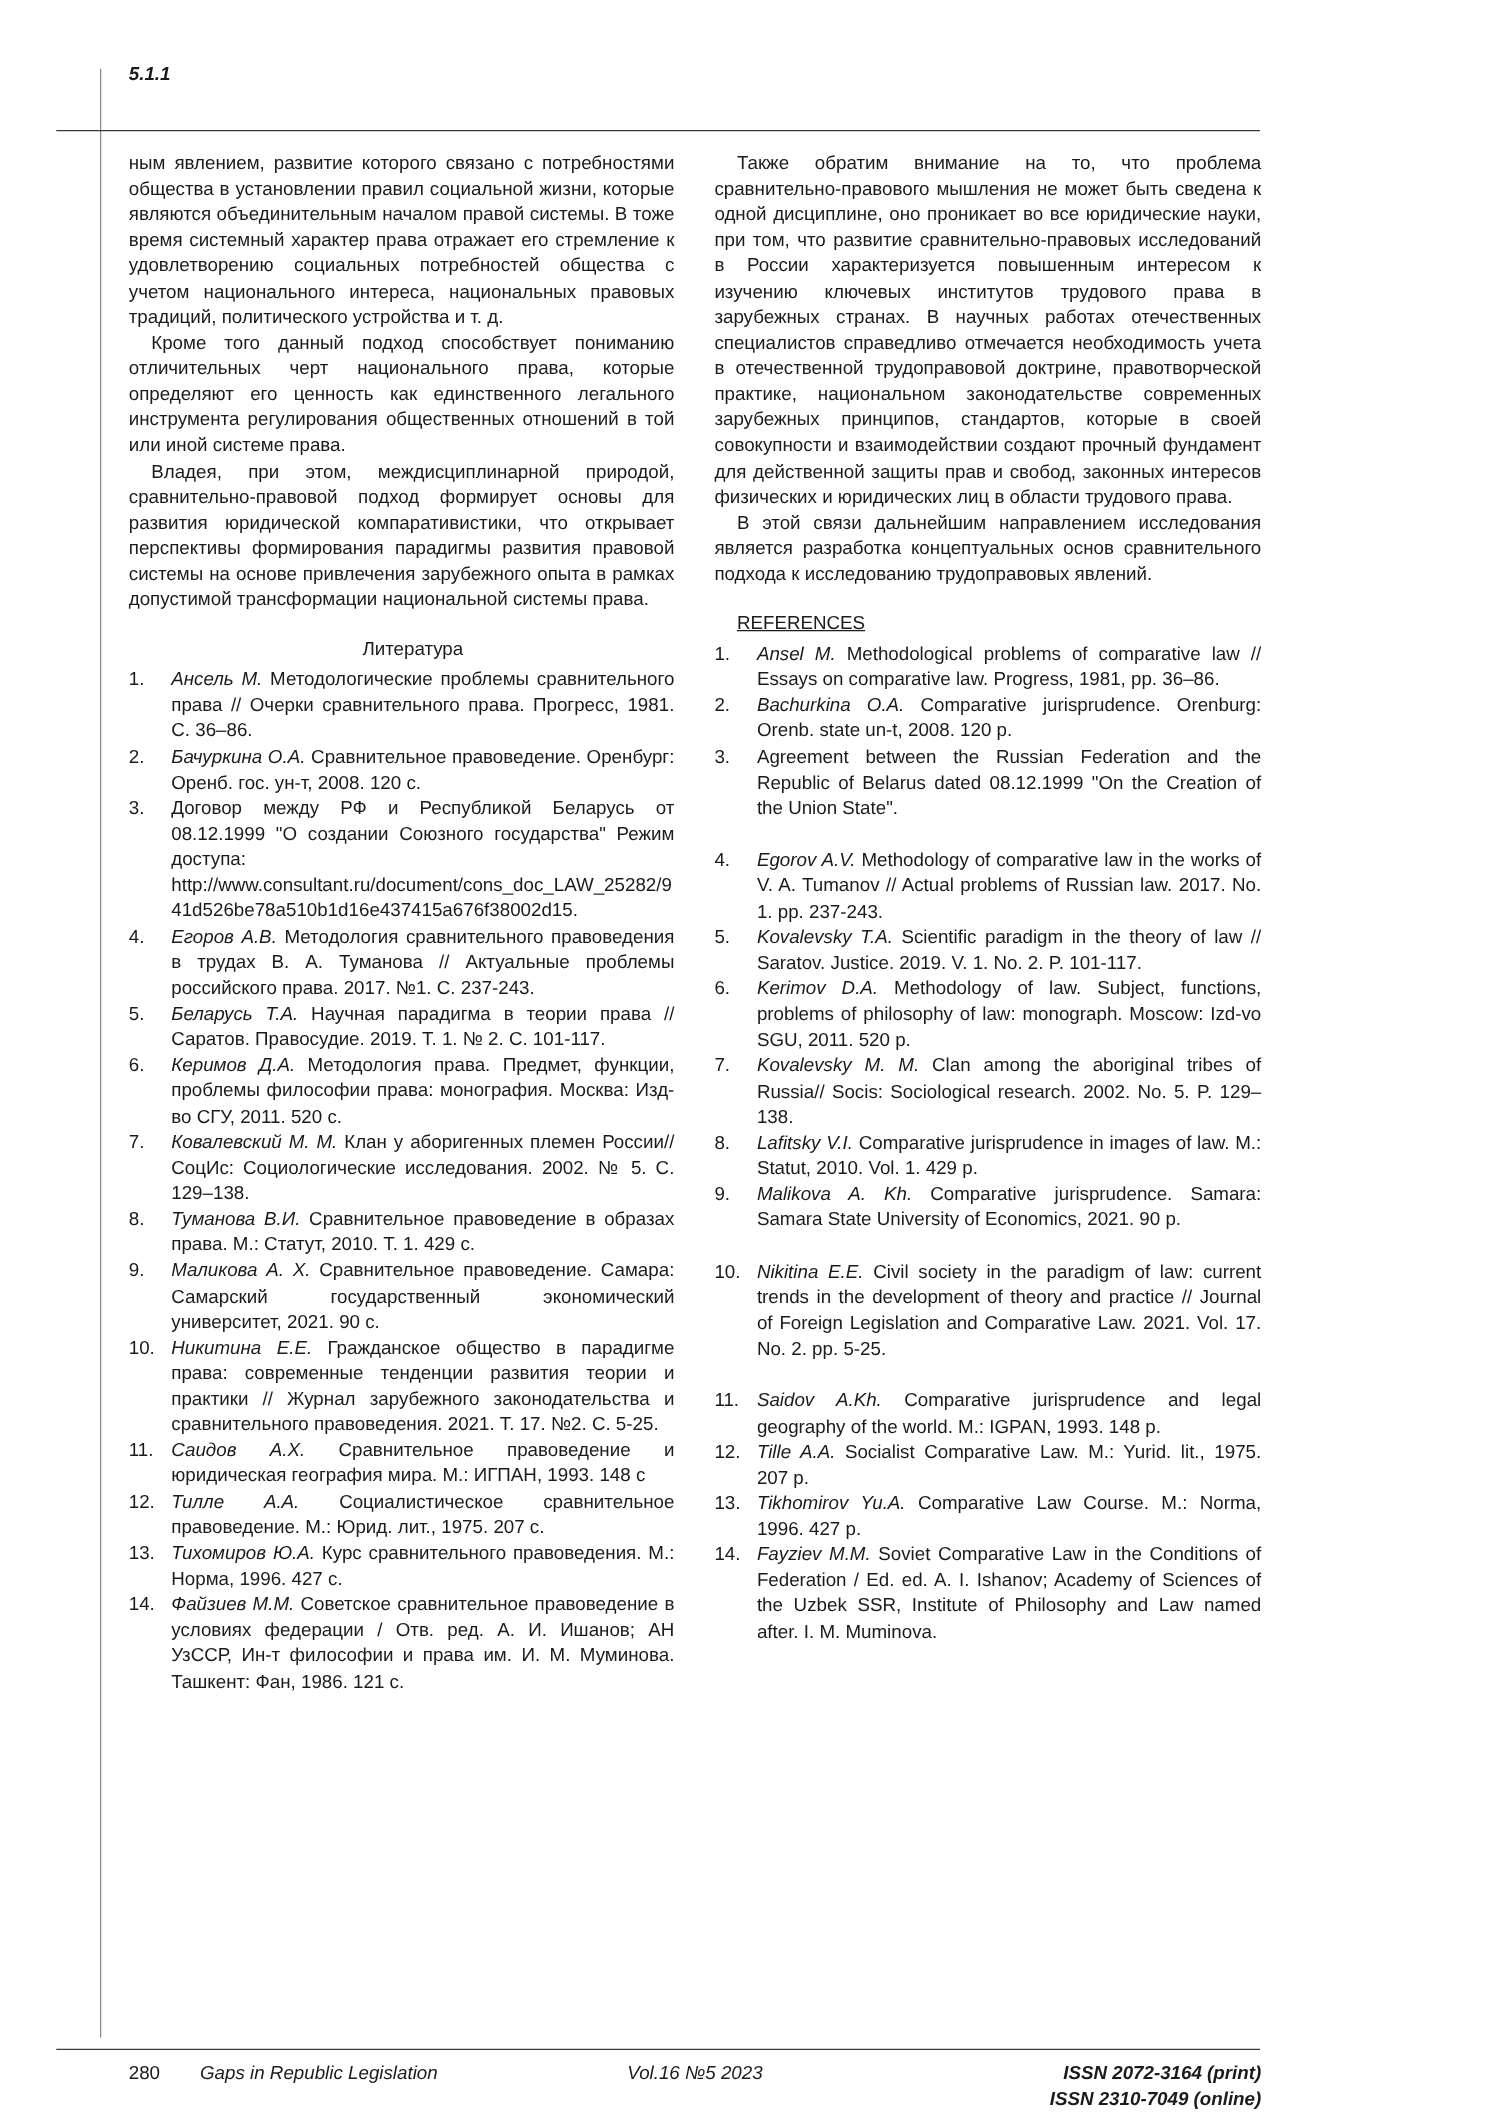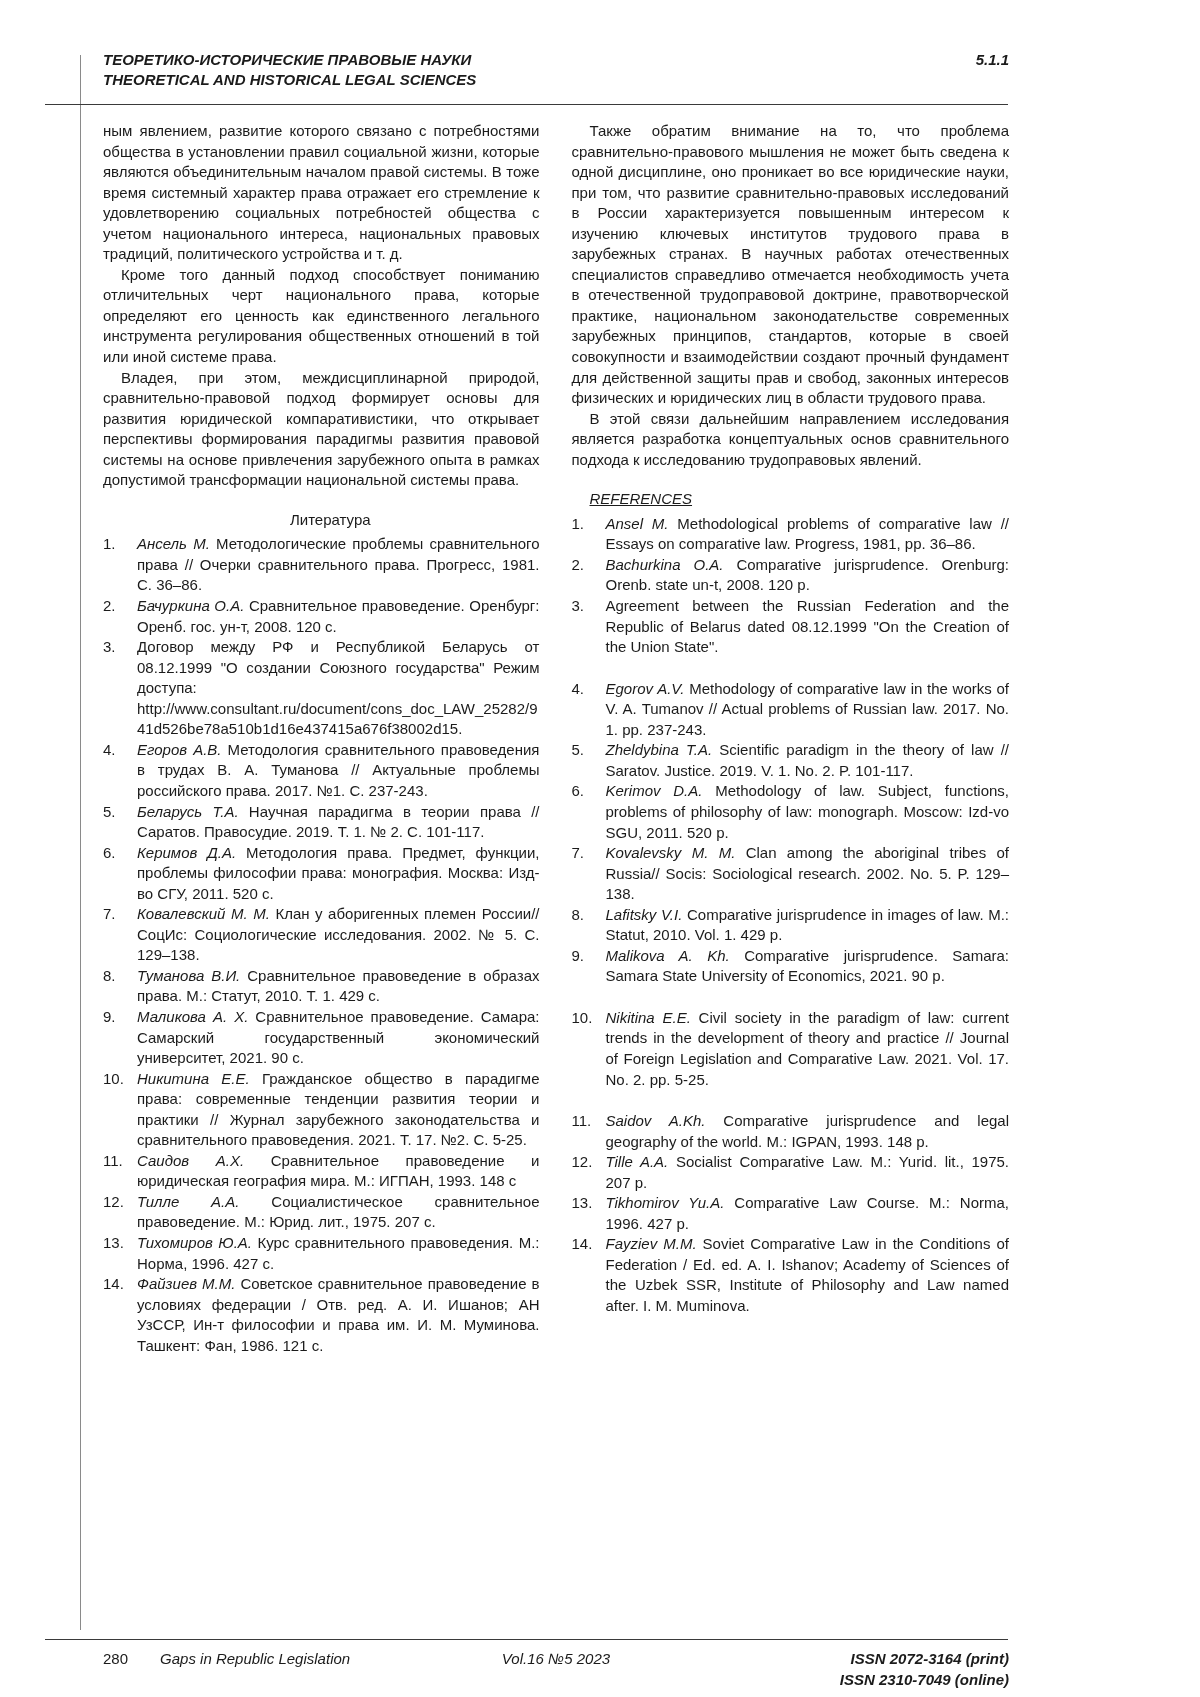--- a/index.html
+++ b/index.html
@@ -70,21 +70,20 @@
     text-indent: 18px;
   }
   p.para.noindent { text-indent: 0; }
   .lit-heading {
     margin: 19px 0 4px 0;
     text-indent: 18px;
     text-align: center;
   }
   .refs-heading {
     margin: 19px 0 4px 18px;
-    font-style: italic;
     text-decoration: underline;
     text-align: left;
     width: max-content;
   }
   .refs { margin-top: 2px; }
   .ref { display: flex; }
   .ref.gap { margin-top: 21px; }
   .ref-num {
     flex: none;
     width: 34px;
@@ -134,24 +133,20 @@
   }
 </style>
 </head>
 <body>
 
 <div class="page">
 
   <div class="vline"></div>
 
   <div class="header">
-    <div class="header-titles">
-      <div>ТЕОРЕТИКО-ИСТОРИЧЕСКИЕ ПРАВОВЫЕ НАУКИ</div>
-      <div>THEORETICAL AND HISTORICAL LEGAL SCIENCES</div>
-    </div>
     <div>5.1.1</div>
   </div>
   <div class="header-rule"></div>
 
   <div class="content">
 
     <div class="col col-left">
       <p class="para noindent">ным явлением, развитие которого связано с потребностями общества в установлении правил социальной жизни, которые являются объединительным началом правой системы. В тоже время системный характер права отражает его стремление к удовлетворению социальных потребностей общества с учетом национального интереса, национальных правовых традиций, политического устройства и т. д.</p>
       <p class="para">Кроме того данный подход способствует пониманию отличительных черт национального права, которые определяют его ценность как единственного легального инструмента регулирования общественных отношений в той или иной системе права.</p>
       <p class="para">Владея, при этом, междисциплинарной природой, сравнительно-правовой подход формирует основы для развития юридической компаративистики, что открывает перспективы формирования парадигмы развития правовой системы на основе привлечения зарубежного опыта в рамках допустимой трансформации национальной системы права.</p>
@@ -236,21 +231,21 @@
         <div class="ref">
           <span class="ref-num">3.</span>
           <span class="ref-body"><i></i><span>Agreement between the Russian Federation and the Republic of Belarus dated 08.12.1999 "On the Creation of the Union State".</span></span>
         </div>
         <div class="ref gap">
           <span class="ref-num">4.</span>
           <span class="ref-body"><i>Egorov A.V.</i><span> Methodology of comparative law in the works of V. A. Tumanov // Actual problems of Russian law. 2017. No. 1. pp. 237-243.</span></span>
         </div>
         <div class="ref">
           <span class="ref-num">5.</span>
-          <span class="ref-body"><i>Zheldybina T.A.</i><span> Scientific paradigm in the theory of law // Saratov. Justice. 2019. V. 1. No. 2. P. 101-117.</span></span>
+          <span class="ref-body"><i>Kovalevsky T.A.</i><span> Scientific paradigm in the theory of law // Saratov. Justice. 2019. V. 1. No. 2. P. 101-117.</span></span>
         </div>
         <div class="ref">
           <span class="ref-num">6.</span>
           <span class="ref-body"><i>Kerimov D.A.</i><span> Methodology of law. Subject, functions, problems of philosophy of law: monograph. Moscow: Izd-vo SGU, 2011. 520 p.</span></span>
         </div>
         <div class="ref">
           <span class="ref-num">7.</span>
           <span class="ref-body"><i>Kovalevsky M. M.</i><span> Clan among the aboriginal tribes of Russia// Socis: Sociological research. 2002. No. 5. P. 129–138.</span></span>
         </div>
         <div class="ref">

